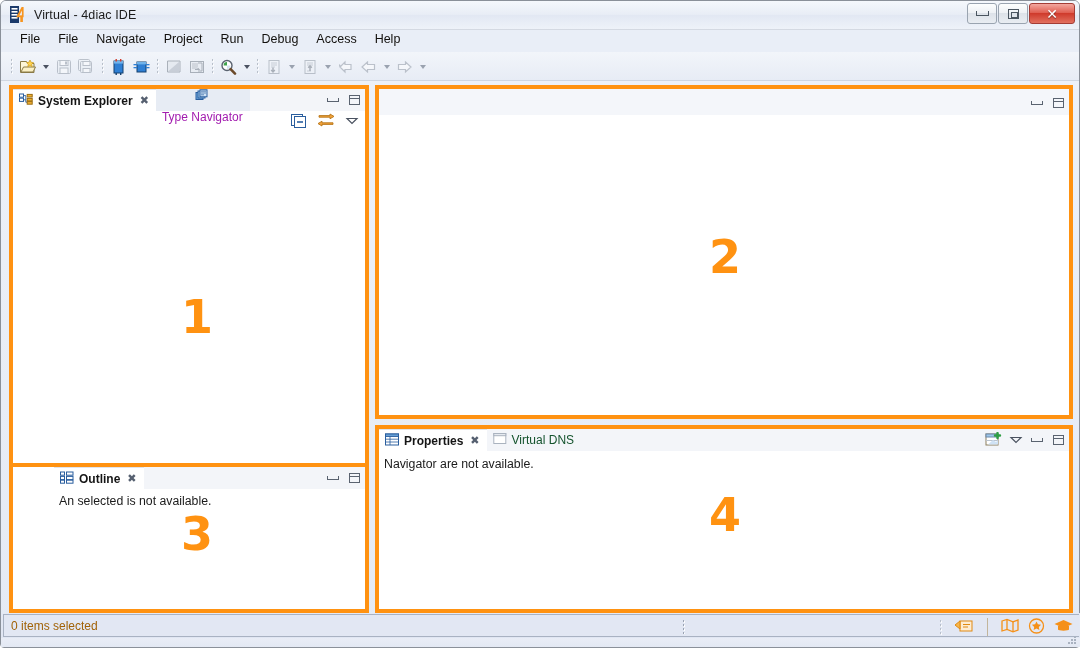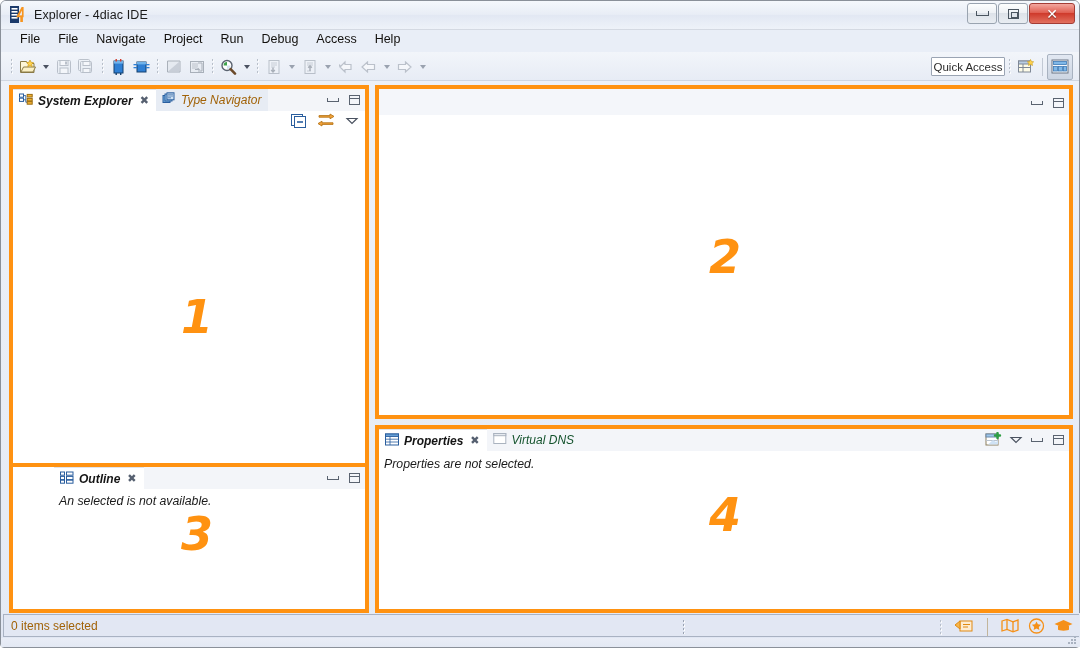--- a/index.html
+++ b/index.html
@@ -84,21 +84,21 @@
     font-size:11.5px;color:#2b2b2b;display:flex;align-items:center;justify-content:center;
     box-sizing:border-box;border-radius:1px;
   }
   .persp{
     width:24px;height:24px;display:flex;align-items:center;justify-content:center;border-radius:2px;
   }
   .persp.active{border:1px solid #a8b2c0;background:linear-gradient(180deg,#e2e8f2,#ccd5e2);}
   .vsep{width:1px;height:18px;background:#c2c9d4;margin:0 4px;}
 
   
-  .workbench{position:absolute;left:0;top:80px;width:1080px;height:534px;font-style:italic;}
+  .workbench{position:absolute;left:0;top:80px;width:1080px;height:534px;}
 
   
   .hl{position:absolute;border:4px solid #ff9211;box-sizing:border-box;background:#ffffff;}
   .bignum{
     position:absolute;font-family:"DejaVu Sans", sans-serif;
     font-size:46px;font-weight:bold;color:#ff9211;line-height:1;
     pointer-events:none;
   }
 
   
@@ -110,21 +110,21 @@
   }
   .tab{
     height:22px;display:flex;align-items:center;gap:5px;
     padding:0 7px 0 6px;font-size:12px;box-sizing:border-box;
   }
   .tab.active{
     background:#ffffff;color:#151515;font-weight:bold;
     border-top:1px solid #dfe3ea;
   }
   .tab.inactive{color:#14532d;background:transparent;}
-  .tab.inactive.sel{color:#a16207;background:#e7ecf4;}
+  .tab.inactive.sel{color:#a21caf;background:#e7ecf4;flex-direction:column;}
   .tab .closex{
     font-family:"DejaVu Sans",sans-serif;font-size:11px;color:#5b6craq;
     color:#566070;margin-left:2px;line-height:1;
   }
   .part-tools{position:absolute;right:4px;top:1px;height:20px;display:flex;align-items:center;gap:7px;}
   .pt{width:14px;height:14px;display:flex;align-items:center;justify-content:center;}
   .min-ic{width:10px;height:3px;border:1px solid #5a6370;border-top:none;}
   .max-ic{width:11px;height:10px;border:1px solid #5a6370;box-sizing:border-box;position:relative;}
   .max-ic:before{content:"";position:absolute;left:0;right:0;top:0;height:2px;border-bottom:1px solid #5a6370;}
 
@@ -167,21 +167,21 @@
         <svg width="17" height="17" viewBox="0 0 17 17">
           <rect x="0" y="0" width="9" height="17" fill="#1b3a6b"></rect>
           <rect x="1.5" y="2" width="6" height="1.6" fill="#ffffff"></rect>
           <rect x="1.5" y="5" width="6" height="1.6" fill="#ffffff"></rect>
           <rect x="1.5" y="8" width="6" height="1.6" fill="#ffffff"></rect>
           <rect x="1.5" y="11" width="6" height="1.6" fill="#ffffff"></rect>
           <path d="M11.6 1 L6.2 11.2 L13.6 11.2 L13.6 1 Z M9.3 9.6 L11.9 4.4 L11.9 9.6 Z" fill="#f7941e"></path>
           <rect x="10.3" y="9.6" width="2.6" height="6.4" fill="#f7941e"></rect>
         </svg>
       </span>
-      <span class="title-text">Explorer - 4diac IDE</span>
+      <span class="title-text">Virtual - 4diac IDE</span>
     </div>
     <div class="win-btns">
       <div class="wb">
           <span class="g min-g"></span>
         </div>
       <div class="wb">
           <span class="g max-g"></span>
         </div>
       <div class="wb close">
           <span class="close-g">✕</span>
@@ -333,42 +333,20 @@
       <div class="tbtn">
         <svg width="17" height="16" viewBox="0 0 17 16" opacity="0.5">
           <path d="M9.5 3 L15 8 L9.5 13 L9.5 10.5 L2.5 10.5 L2.5 5.5 L9.5 5.5 Z" fill="#ffffff" stroke="#8a939f" stroke-width="1.2"></path>
         </svg>
       </div>
       <div class="arrowbtn">
           <span class="caret dim"></span>
         </div>
     </div>
 
-    <div class="tb-right">
-      <div class="qa">Quick Access</div>
-      <span class="grip"></span>
-      <div class="persp">
-        <svg width="18" height="17" viewBox="0 0 18 17">
-          <rect x="1.5" y="3" width="12" height="11" fill="#fdfbe8" stroke="#7f8896"></rect>
-          <rect x="1.5" y="3" width="12" height="3" fill="#b9cde4" stroke="#7f8896"></rect>
-          <path d="M1.5 9.5 h12 M6 6 v8" stroke="#7f8896"></path>
-          <path d="M13.5 1.5 l1 2 l2.2 .3 l-1.6 1.5 l.4 2.2 l-2 -1.1 l-2 1.1 l.4 -2.2 l-1.6 -1.5 l2.2 -.3 z" fill="#ffd24d" stroke="#c79a1e" stroke-width=".6"></path>
-        </svg>
-      </div>
-      <span class="vsep"></span>
-      <div class="persp active">
-        <svg width="18" height="17" viewBox="0 0 18 17">
-          <rect x="1" y="2" width="16" height="13" fill="#f4f7fb" stroke="#6d7785"></rect>
-          <rect x="2.5" y="3.5" width="13" height="3" fill="#7fb8e8" stroke="#3f7bb5" stroke-width=".8"></rect>
-          <rect x="2.5" y="8.5" width="4" height="4.5" fill="#7fb8e8" stroke="#3f7bb5" stroke-width=".8"></rect>
-          <rect x="7.5" y="8.5" width="4" height="4.5" fill="#7fb8e8" stroke="#3f7bb5" stroke-width=".8"></rect>
-          <rect x="12.5" y="8.5" width="3" height="4.5" fill="#7fb8e8" stroke="#3f7bb5" stroke-width=".8"></rect>
-        </svg>
-      </div>
-    </div>
   </div>
 
   <div class="workbench">
 
     <div class="hl" style="left:8px;top:4px;width:360px;height:456px;">
       <div class="part" style="left:0;top:0;right:0;bottom:0;">
         <div class="tabrow">
           <div class="tab active">
             <span>
               <svg width="14" height="13" viewBox="0 0 14 13">
@@ -513,21 +491,21 @@
               </svg>
             </span>
             <span class="pt">
                 <span class="min-ic"></span>
               </span>
             <span class="pt">
                 <span class="max-ic"></span>
               </span>
           </div>
         </div>
-        <div class="body-text" style="left:5px;top:28px;">Properties are not selected.</div>
+        <div class="body-text" style="left:5px;top:28px;">Navigator are not available.</div>
       </div>
       <div class="bignum" style="left:330px;top:63px;">4</div>
     </div>
   </div>
 
   <div class="statusbar">
     <div class="status-inner">
       <div class="status-text">0 items selected</div>
       <div class="status-grip"></div>
       <div class="status-icons">

